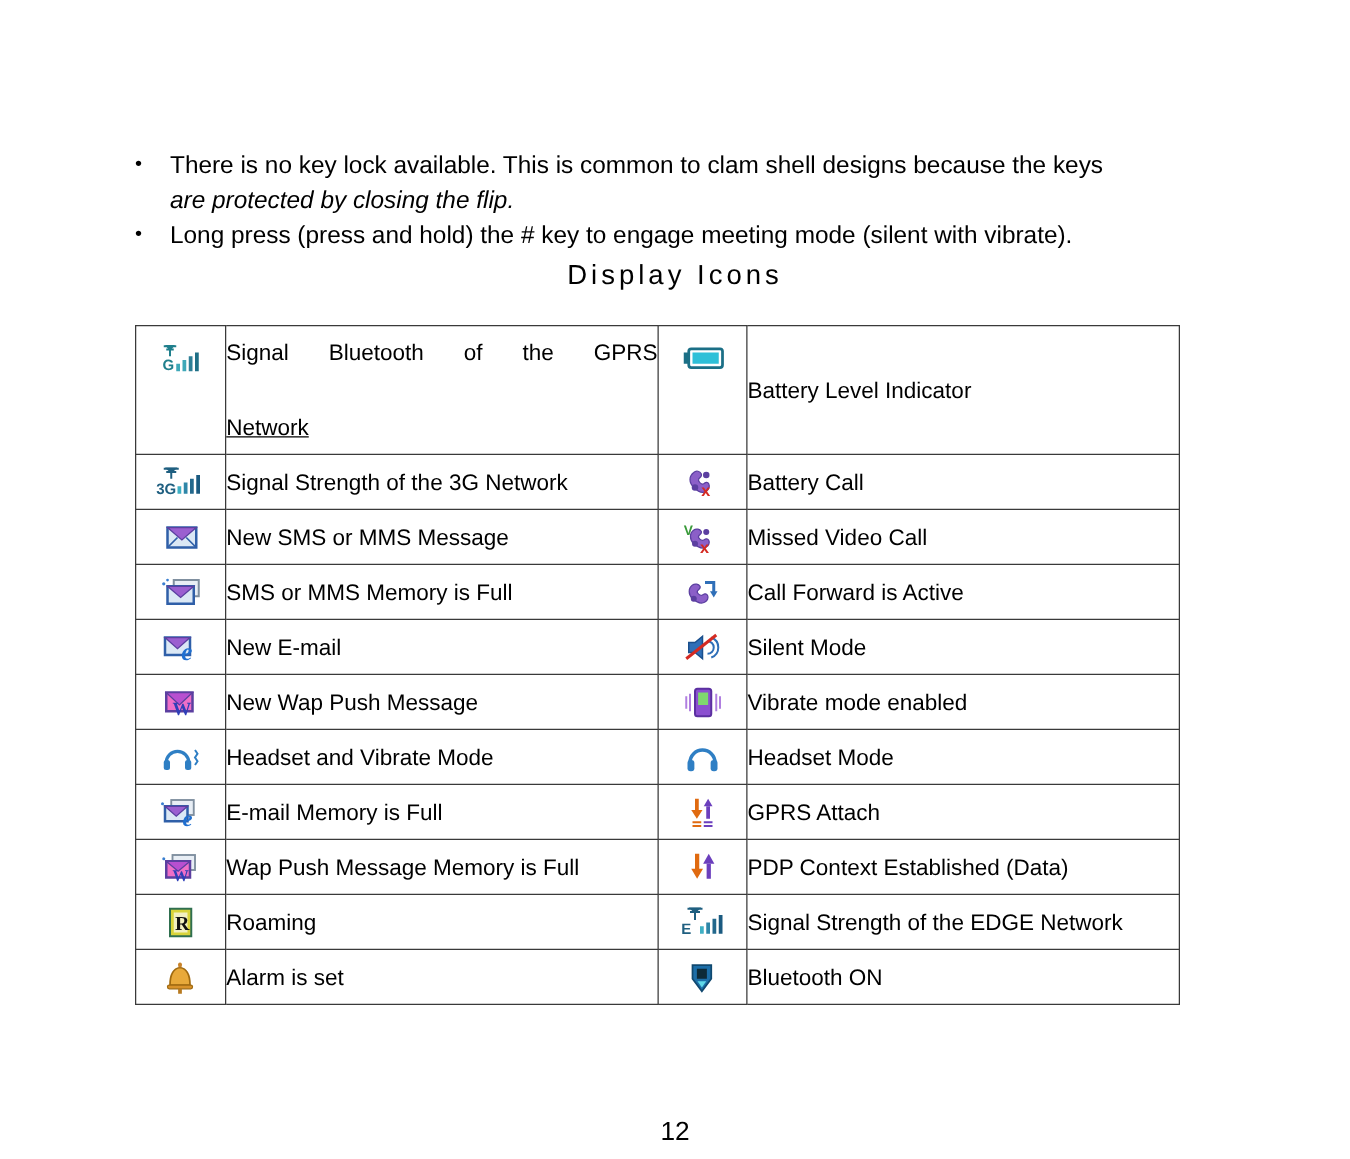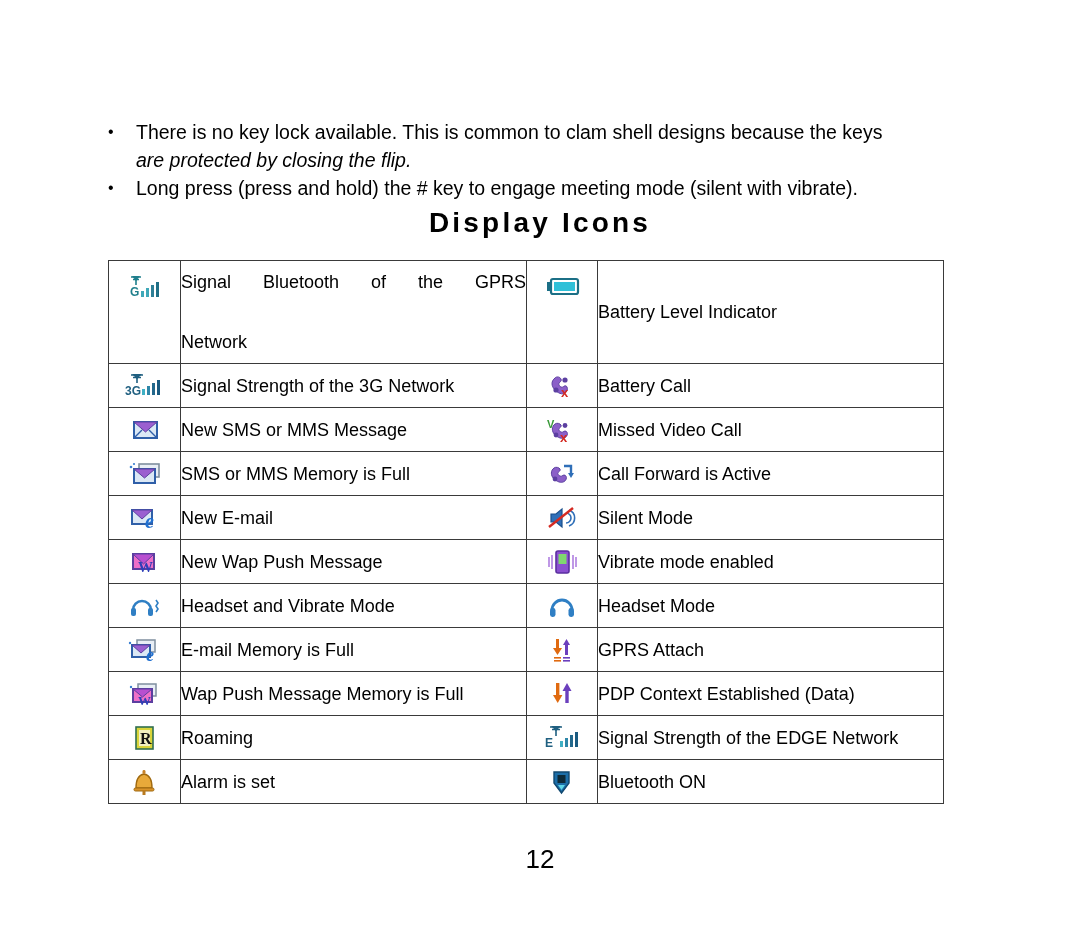--- a/index.html
+++ b/index.html
@@ -49,23 +49,23 @@
   .bullet-text .l1 { display: block; }
   .bullet-text .l2 { display: block; font-style: italic; }
 
   
   .heading {
     position: absolute;
     left: 0;
     top: 207px;
     width: 1080px;
     text-align: center;
-    font-size: 28px;
+    font-size: 22px;
     letter-spacing: 3.2px;
-    font-weight: 700;
+    font-weight: 400;
   }
 
   
   .icon-table {
     position: absolute;
     left: 108px;
     top: 260px;
     width: 835px;
     border-collapse: collapse;
     table-layout: fixed;
@@ -96,40 +96,41 @@
   .cell-icon.tall { height: 90px; vertical-align: top; padding-top: 12px; }
   .justified {
     text-align: justify;
     text-align-last: justify;
     padding-right: 18px;
   }
   .justified .ln2 {
     text-align: left;
     text-align-last: left;
     margin-top: 36px;
+    text-decoration: underline;
   }
 
   
   .ic {
     display: inline-block;
     width: 46px;
     height: 32px;
     position: relative;
     vertical-align: middle;
   }
   .ic svg { display: block; }
 
   
   .page-no {
     position: absolute;
     left: 0;
-    top: 844px;
+    top: 894px;
     width: 1080px;
     text-align: center;
-    font-size: 26px;
+    font-size: 21px;
   }
 </style>
 </head>
 <body>
 
 <div class="page">
 
   <div class="bullets">
 
     <div class="bullet-row">

